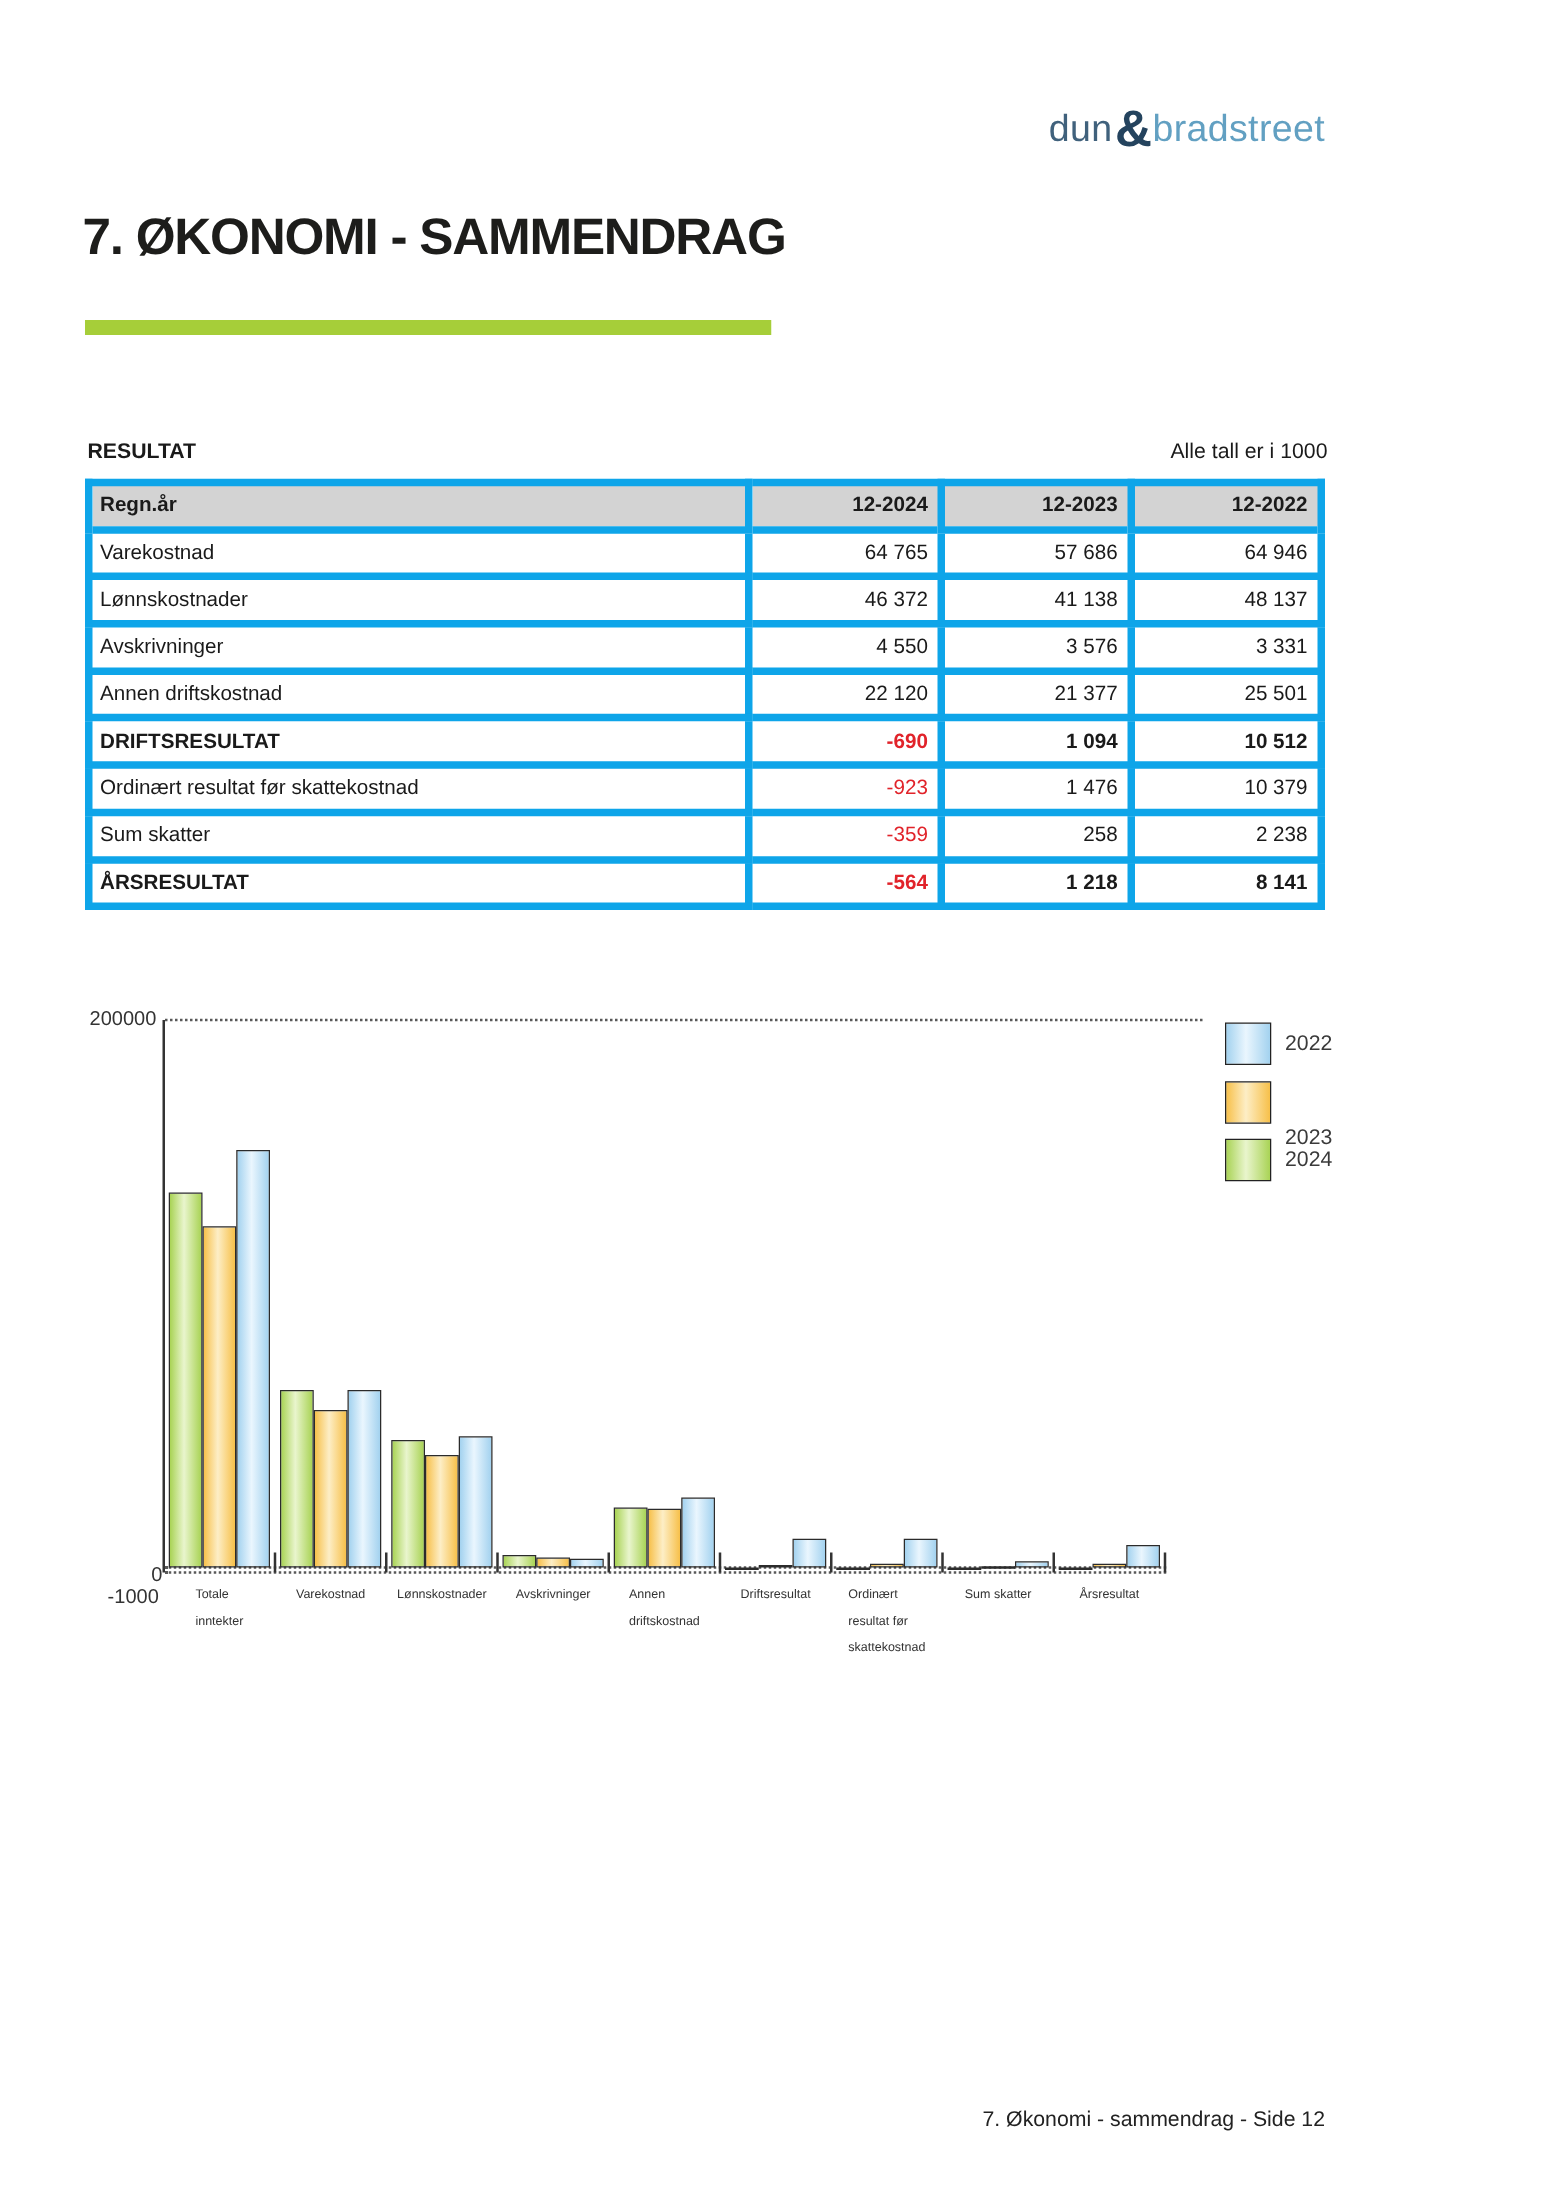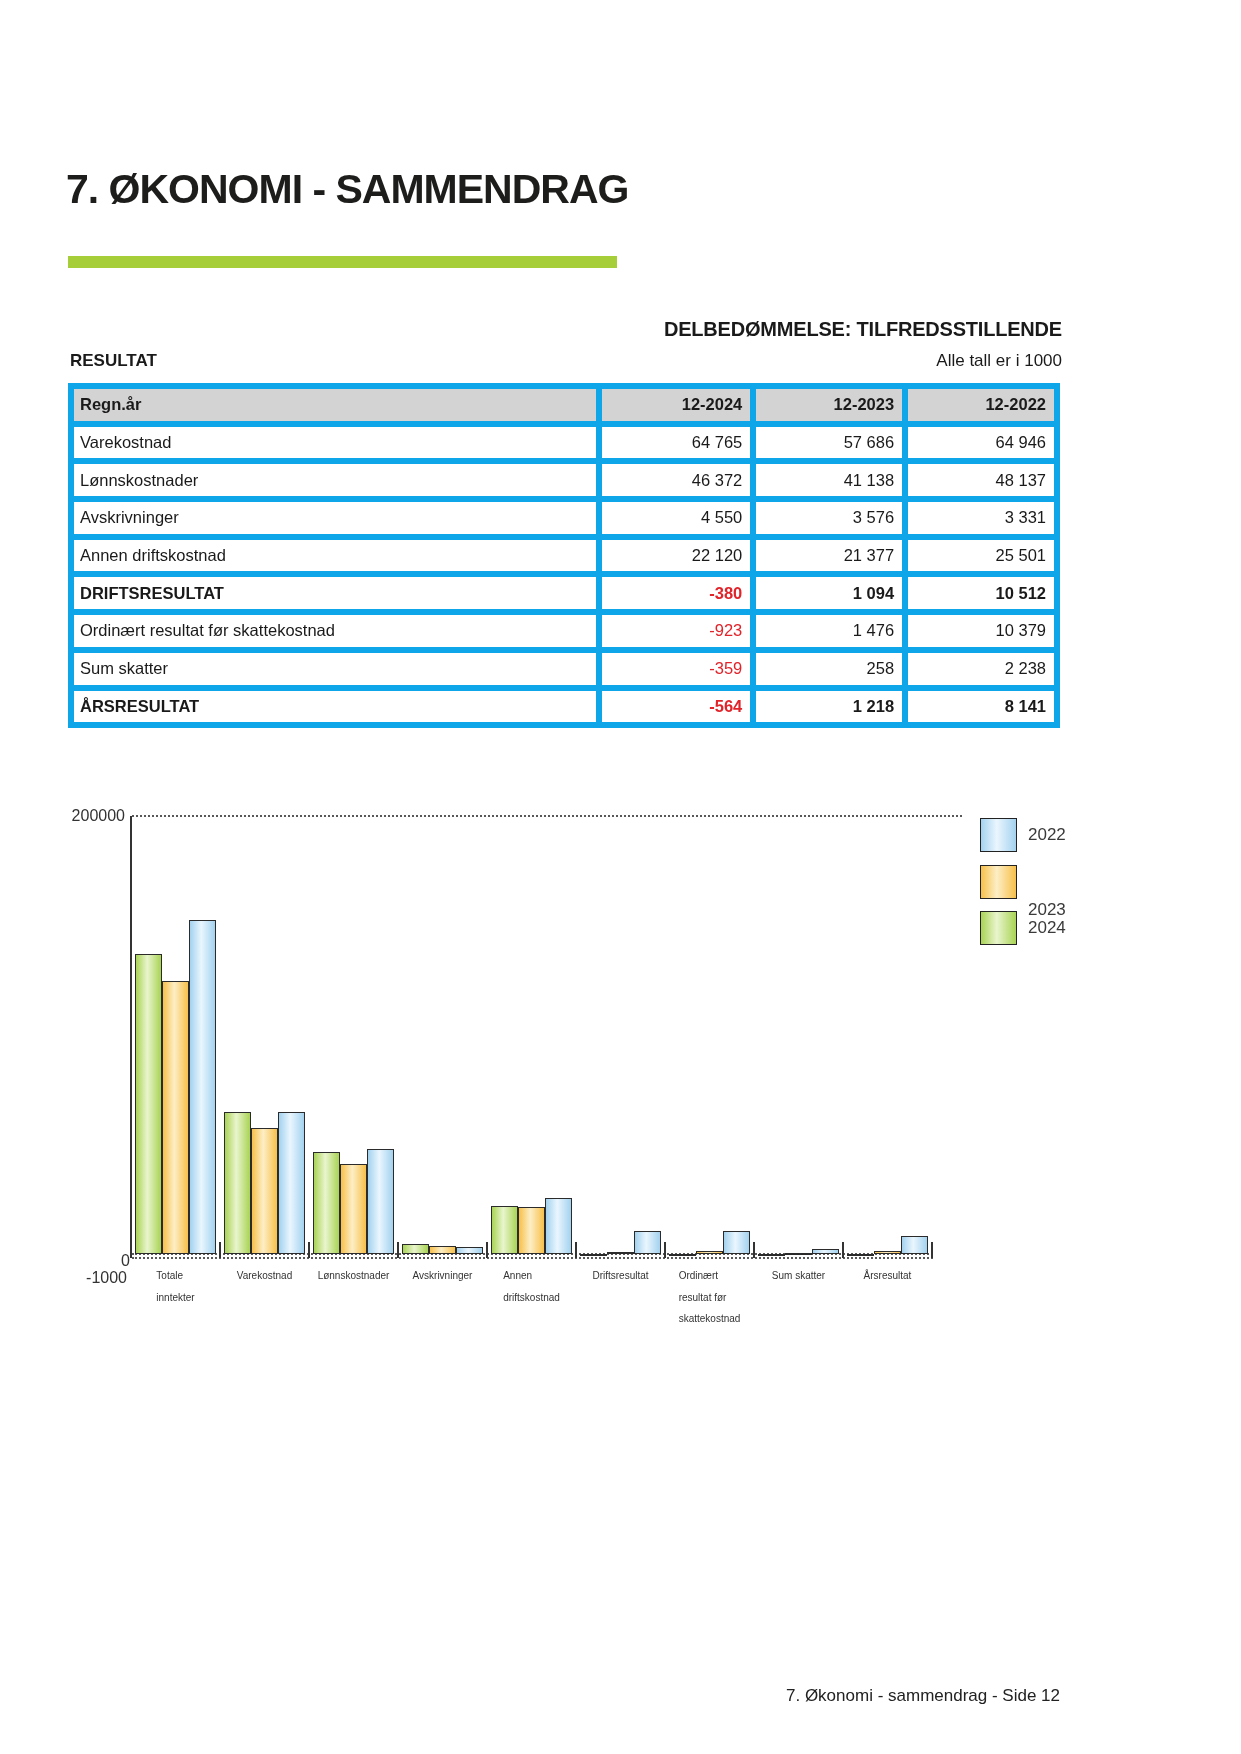--- a/index.html
+++ b/index.html
@@ -40,25 +40,27 @@
   .legend-swatch{position:absolute;border:1.3px solid #222;box-sizing:border-box;}
   .legend-label{position:absolute;font-size:17px;color:#3a3a3a;}
 
   .footer{position:absolute;right:181px;top:1686px;font-size:17px;color:#222;}
 </style>
 </head>
 <body>
 
 <div class="page">
 
+  <div class="logo">
+    <span class="dun">dun</span><span class="amp">&amp;</span><span class="brad">bradstreet</span>
+  </div>
 
   <div class="title">7. ØKONOMI - SAMMENDRAG</div>
   <div class="rule"></div>
 
-  <div class="assessment">DELBEDØMMELSE: TILFREDSSTILLENDE</div>
   <div class="section-label">RESULTAT</div>
   <div class="units">Alle tall er i 1000</div>
 
   <table class="results">
     <colgroup>
       <col style="width:53.6%">
         <col style="width:15.6%">
         <col style="width:15.4%">
         <col style="width:15.4%">
     </colgroup>
@@ -90,21 +92,21 @@
           <td class="num">3 331</td>
         </tr>
         <tr>
           <td class="lbl">Annen driftskostnad</td>
           <td class="num">22 120</td>
           <td class="num">21 377</td>
           <td class="num">25 501</td>
         </tr>
         <tr class="bold-row thick-top">
           <td class="lbl">DRIFTSRESULTAT</td>
-          <td class="num neg">-380</td>
+          <td class="num neg">-690</td>
           <td class="num">1 094</td>
           <td class="num">10 512</td>
         </tr>
         <tr>
           <td class="lbl">Ordinært resultat før skattekostnad</td>
           <td class="num neg">-923</td>
           <td class="num">1 476</td>
           <td class="num">10 379</td>
         </tr>
         <tr>

